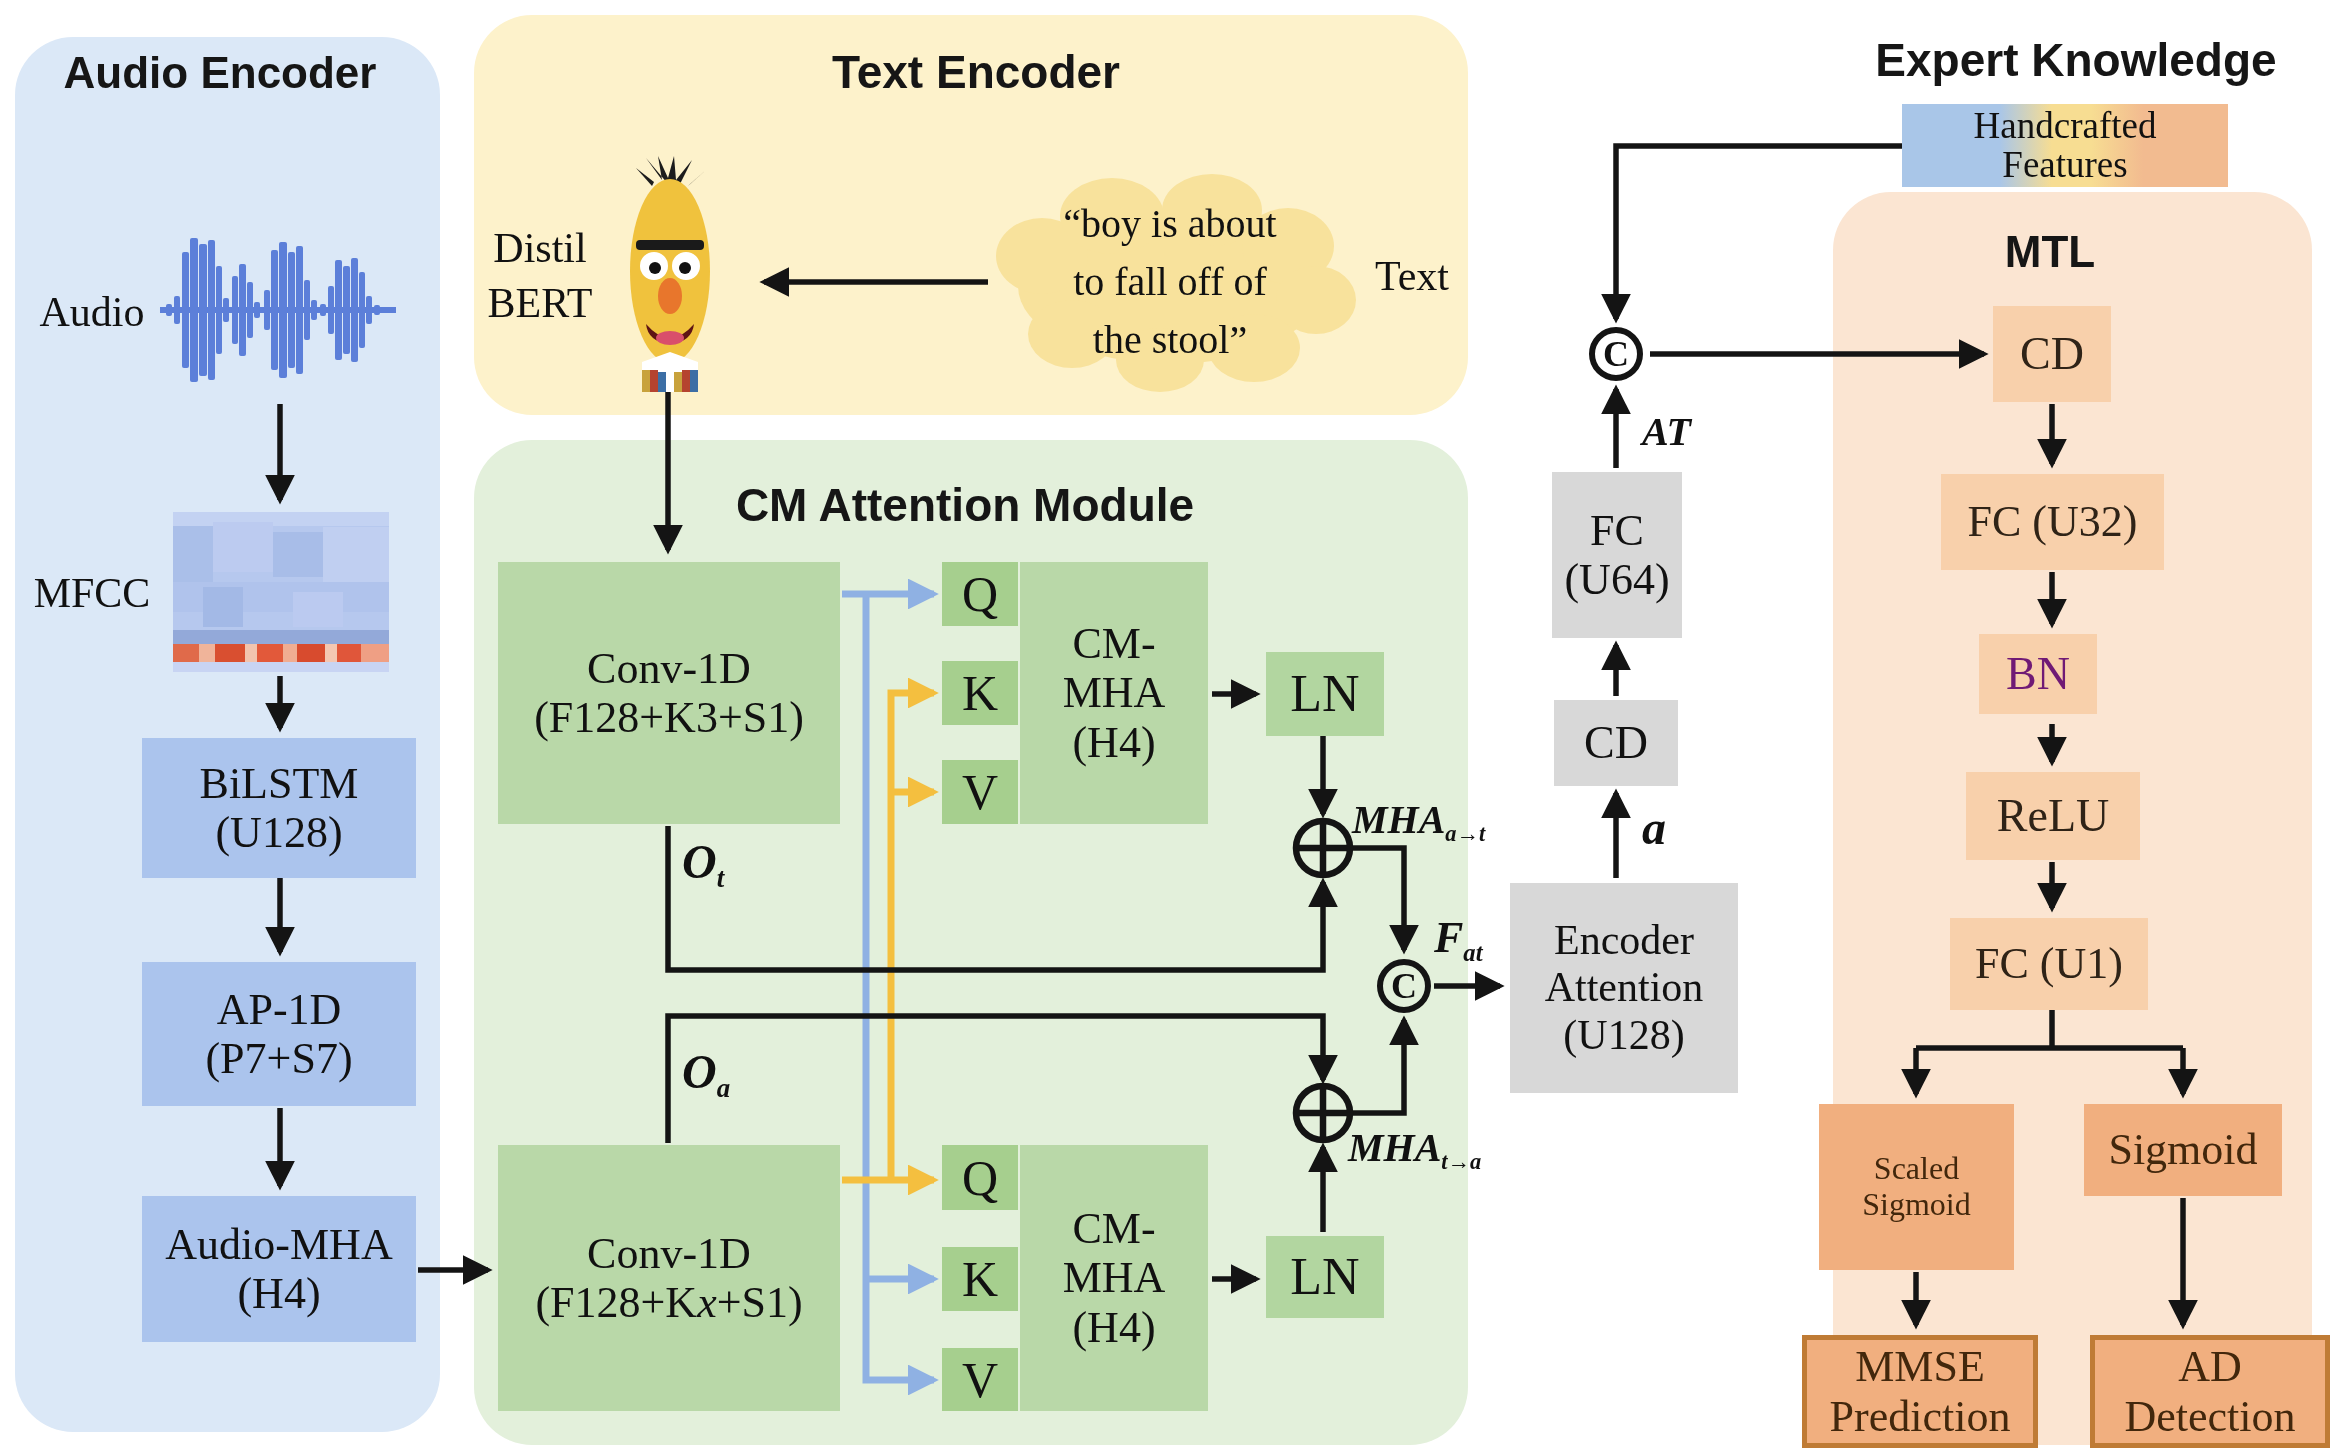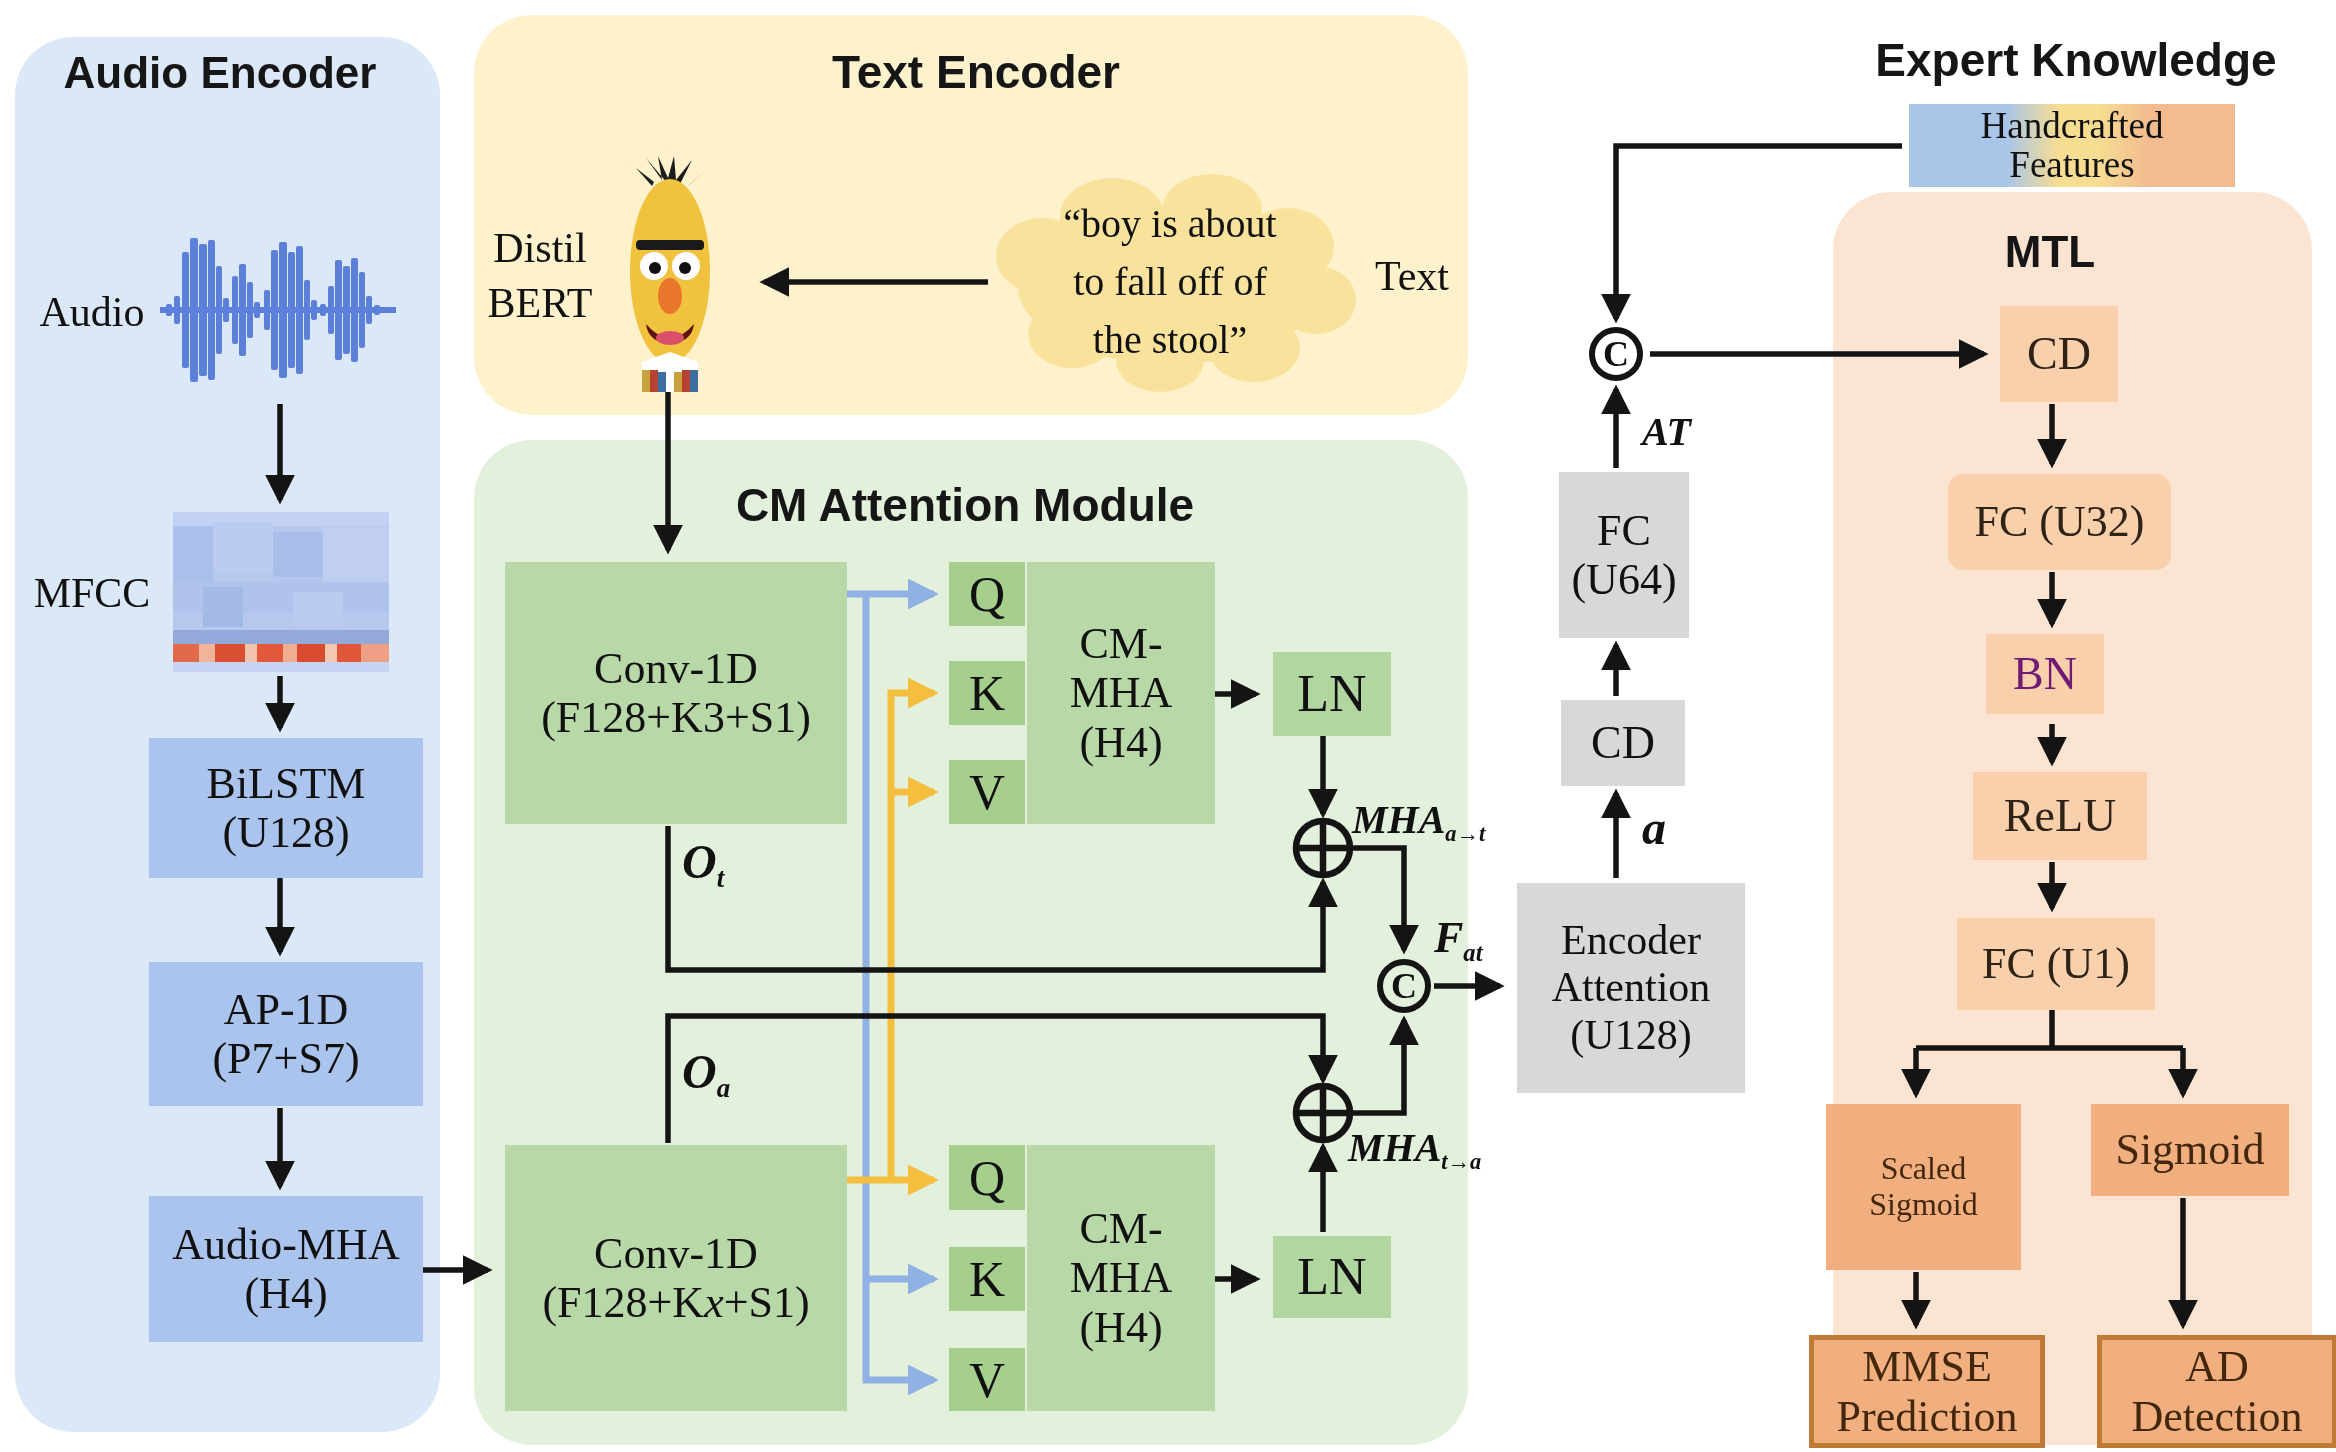--- a/index.html
+++ b/index.html
@@ -2,21 +2,21 @@
 <html><head>
 <meta charset="utf-8">
 <style>
   html,body{margin:0;padding:0;background:#ffffff;}
   #stage{position:relative;width:2336px;height:1452px;background:#ffffff;overflow:hidden;
          font-family:"Liberation Serif",serif;color:#111;}
   .panel{position:absolute;border-radius:58px;}
   .ptitle{position:absolute;transform:translate(-50%,-50%);white-space:nowrap;
           font-family:"Liberation Sans",sans-serif;font-weight:bold;color:#161616;}
   .box{position:absolute;display:flex;flex-direction:column;justify-content:center;align-items:center;
-       text-align:left;line-height:1.12;font-family:"Liberation Serif",serif;margin-left:7px;}
+       text-align:left;line-height:1.12;font-family:"Liberation Serif",serif;}
   .bl{display:block;}
   .lbl{position:absolute;transform:translate(-50%,-50%);text-align:center;white-space:nowrap;}
   .mlabel{position:absolute;font-weight:bold;font-style:italic;white-space:nowrap;}
   .msub{font-size:0.56em;font-weight:bold;font-style:italic;vertical-align:-0.35em;}
   .csym{position:absolute;box-sizing:border-box;width:54px;height:54px;border:6px solid #141414;
         border-radius:50%;display:flex;align-items:center;justify-content:center;
         font-weight:bold;font-size:36px;background:#fff;}
   .overlay{position:absolute;left:0;top:0;pointer-events:none;}
   .lblk{fill:none;stroke:#141414;stroke-width:5.5px;}
   .lblue{fill:none;stroke:#8fb1e3;stroke-width:7px;}
@@ -314,21 +314,21 @@
   <div class="ptitle" style="left:2076px;top:60px;font-size:46px;">Expert Knowledge</div>
   <div class="box grad-handcrafted" style="left:1902px;top:104px;width:326px;height:83px;font-size:37px;line-height:1.05;">
     <span class="bl">Handcrafted</span>
     <span class="bl">Features</span>
   </div>
 
   <div class="ptitle" style="left:2050px;top:252px;font-size:44px;">MTL</div>
   <div class="box" style="left:1993px;top:306px;width:118px;height:96px;background:#f8d0ab;font-size:46px;color:#2f2317;">
     <span class="bl">CD</span>
   </div>
-  <div class="box" style="left:1941px;top:474px;width:223px;height:96px;background:#f8d0ab;font-size:44px;color:#2f2317;border-radius:15px;">
+  <div class="box" style="left:1941px;top:474px;width:223px;height:96px;background:#f8d0ab;font-size:44px;color:#2f2317;">
     <span class="bl">FC (U32)</span>
   </div>
   <div class="box" style="left:1979px;top:634px;width:118px;height:80px;background:#f8d0ab;font-size:46px;color:#701a75;">
     <span class="bl">BN</span>
   </div>
   <div class="box" style="left:1966px;top:772px;width:174px;height:88px;background:#f8d0ab;font-size:46px;color:#2f2317;">
     <span class="bl">ReLU</span>
   </div>
   <div class="box" style="left:1950px;top:918px;width:198px;height:92px;background:#f8d0ab;font-size:44px;color:#2f2317;">
     <span class="bl">FC (U1)</span>

